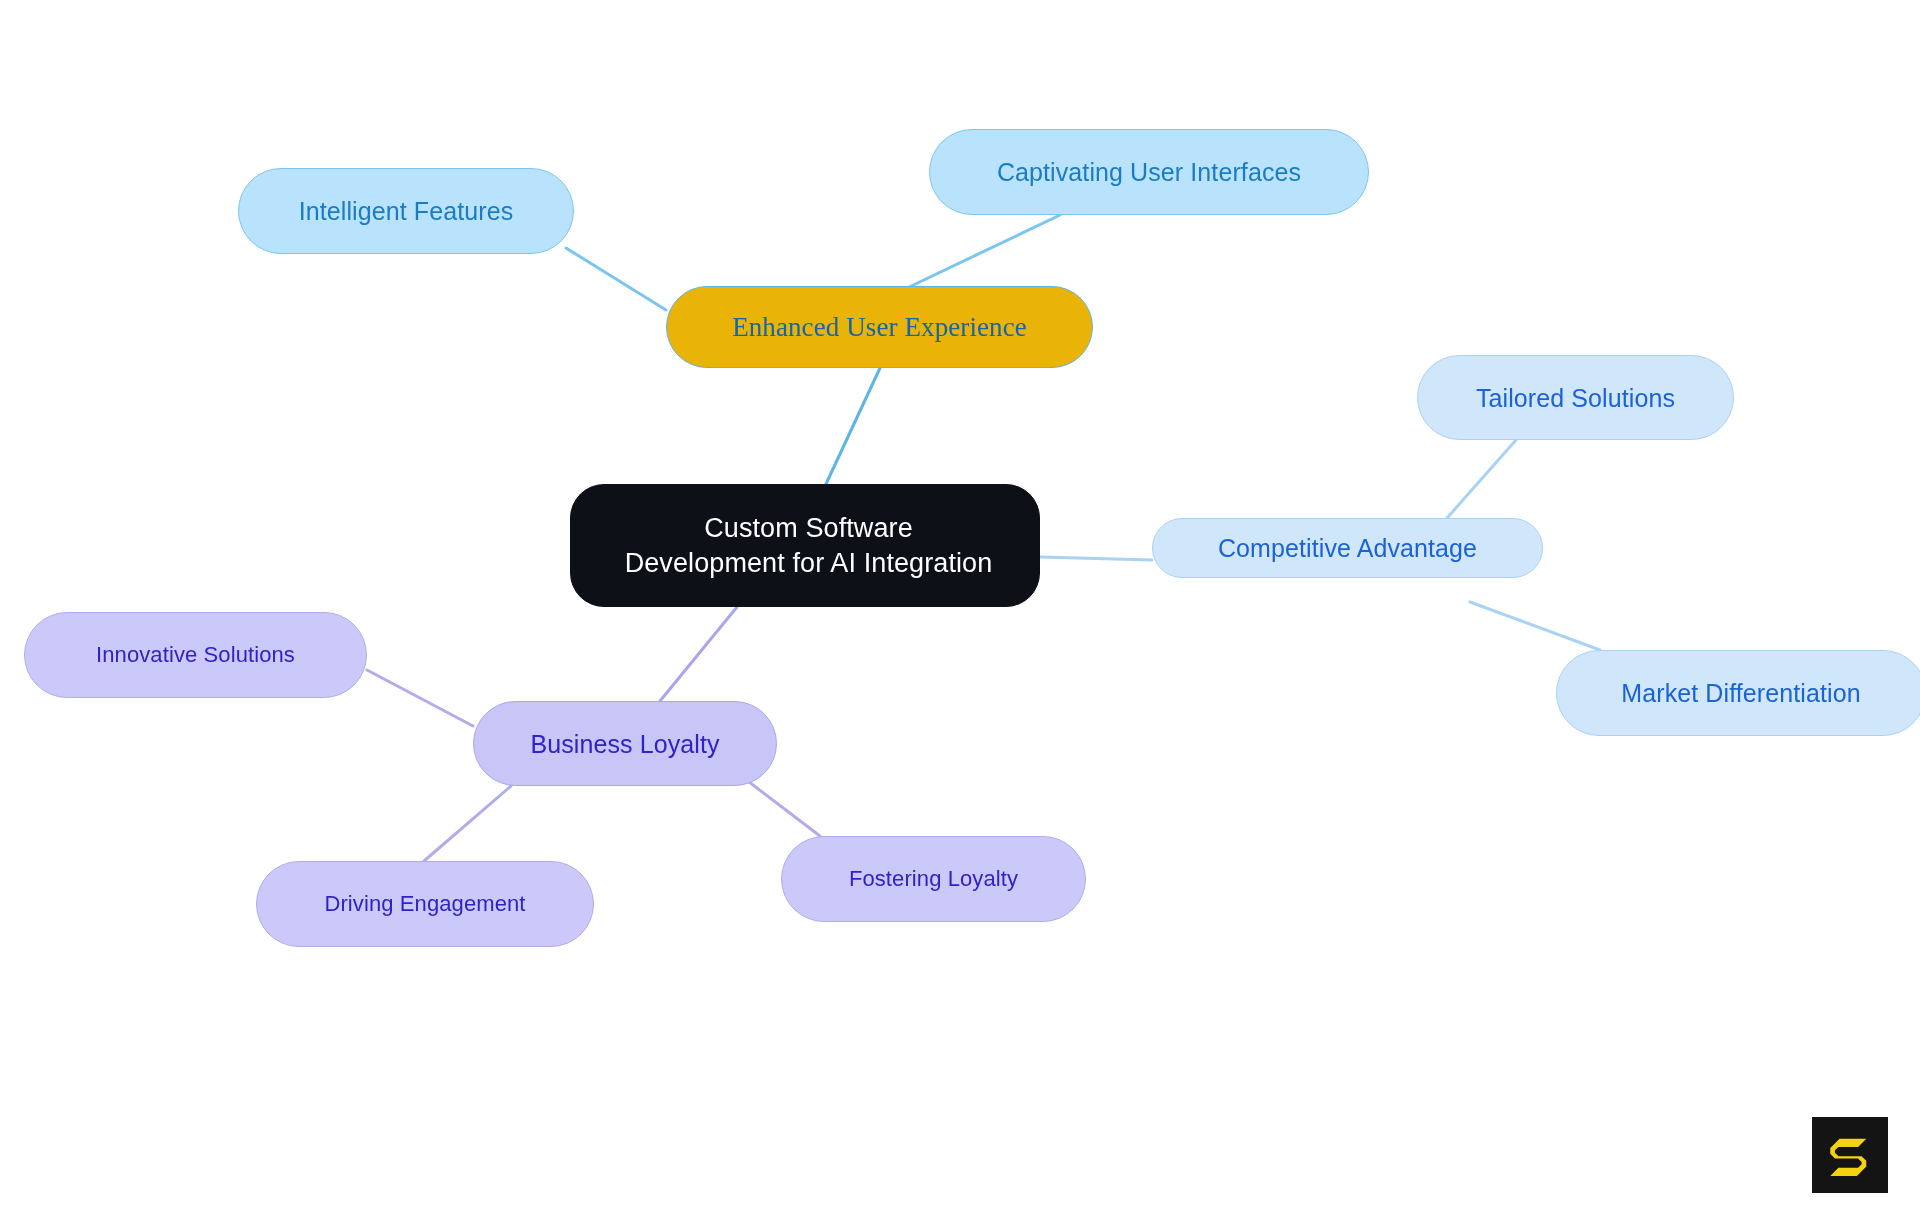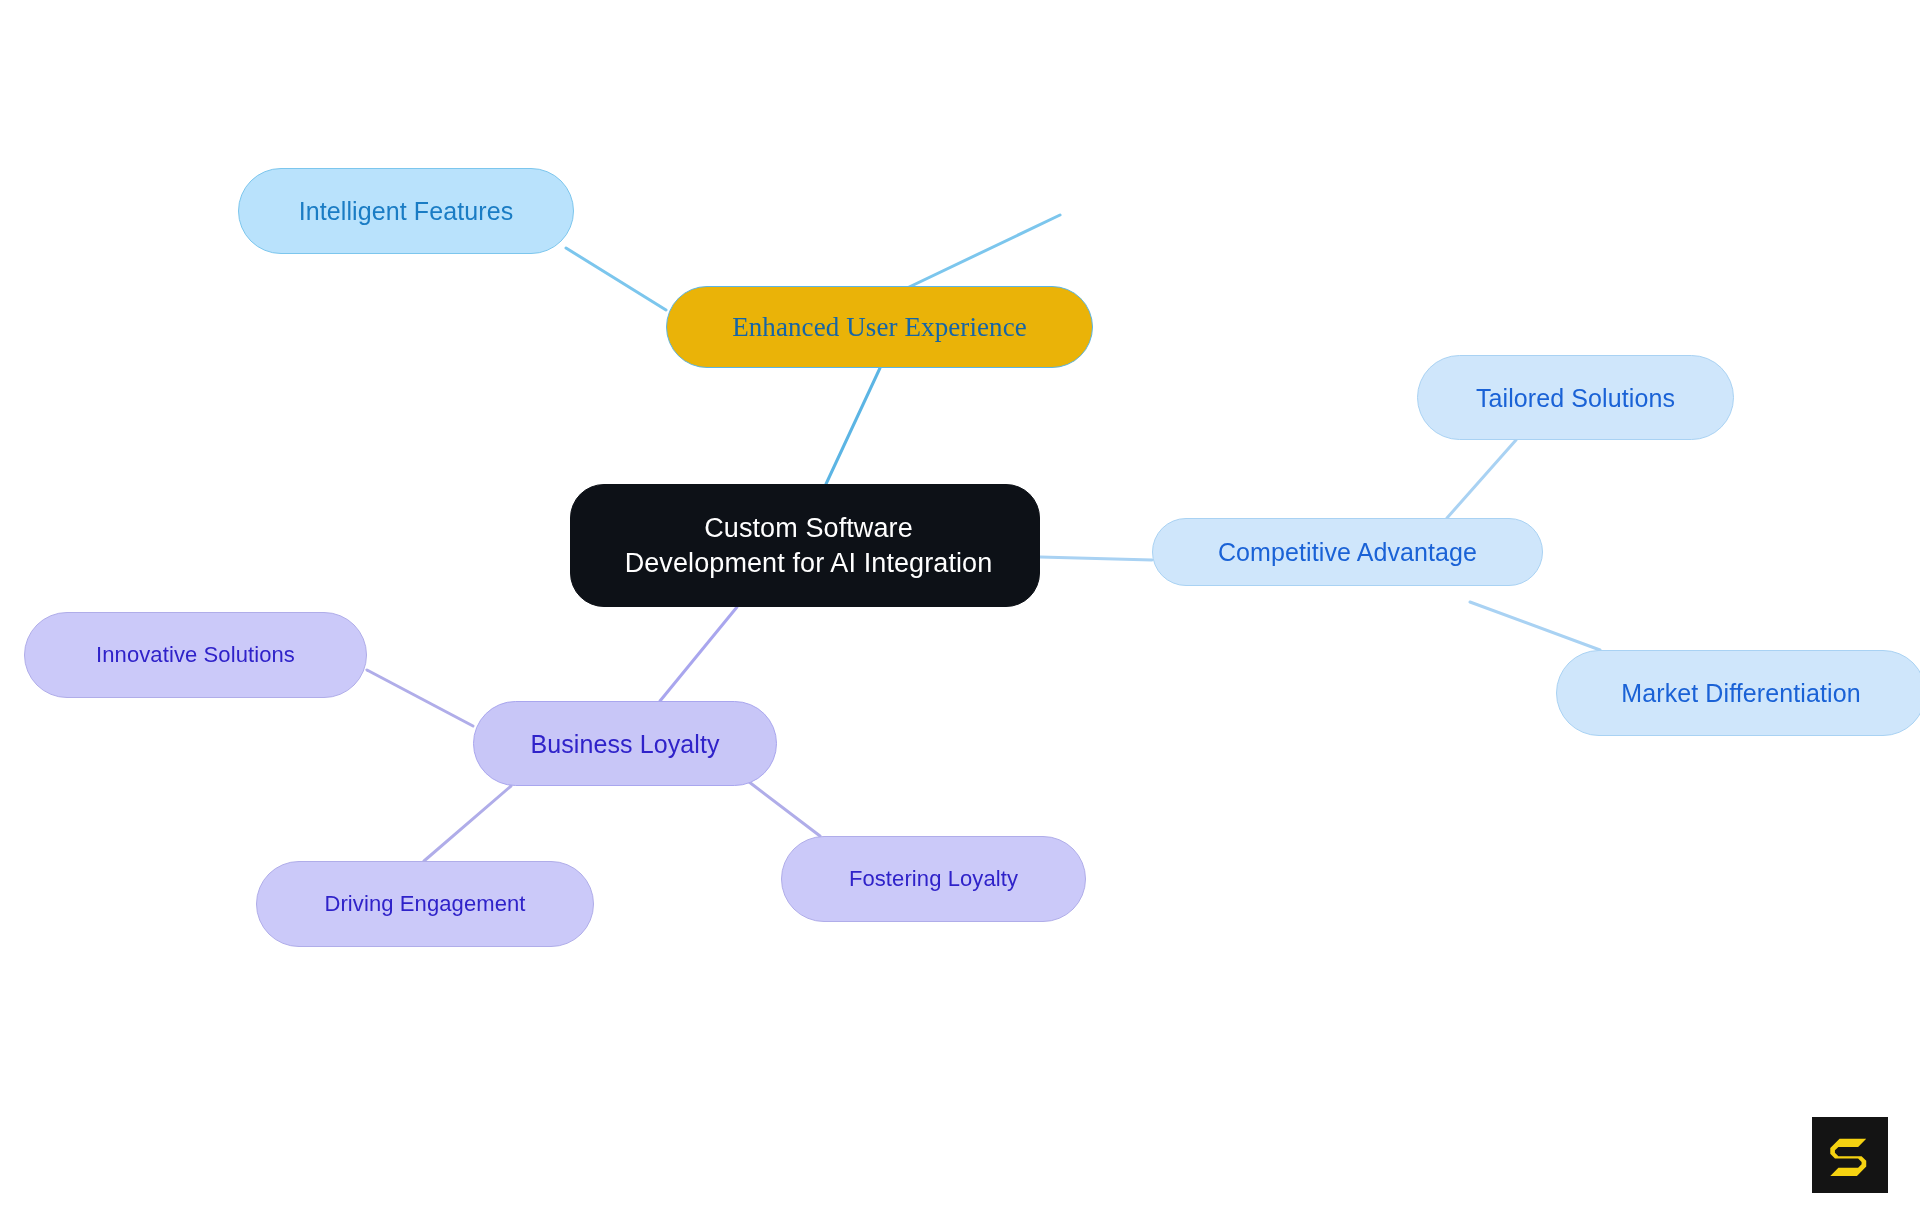--- a/index.html
+++ b/index.html
@@ -108,20 +108,21 @@
       <path id="logo-path" d="M78 22 L64 36 L30 36 L24 42 L24 46 L30 52 L70 52 L78 60 L78 70
                L62 86 L16 86 L30 72 L64 72 L70 66 L70 62 L64 56 L24 56 L16 48
                L16 38 L32 22 Z" fill="#f5d211"></path>
     </svg>
   </div>
 
 <div class="node node-root" style="left: 570px; top: 484px; width: 470px; height: 123px; background: rgb(13, 17, 23); color: rgb(255, 255, 255);">Custom Software
 Development for AI Integration</div>
     <div class="node node-blue-mid" style="left: 666px; top: 286px; width: 427px; height: 82px; border-radius: 41px; background: #eab308; border-color: rgb(92, 181, 228); color: rgb(21, 101, 168); font-family: Liberation Serif, serif;">Enhanced User Experience</div>
     <div class="node node-blue-light" style="left: 238px; top: 168px; width: 336px; height: 86px; border-radius: 43px; background: rgb(185, 226, 252); border-color: rgb(124, 198, 237); color: rgb(26, 124, 196); text-align: center;">Intelligent Features</div>
-    <div class="node node-blue-pale" style="left: 1152px; top: 518px; width: 391px; height: 68px; border-radius: 42px; background: rgb(207, 230, 251); border-color: rgb(169, 210, 243); color: rgb(26, 98, 214);">Competitive Advantage</div>
+    <div class="node node-blue-light" style="left: 929px; top: 129px; width: 440px; height: 86px; border-radius: 43px; background: rgb(185, 226, 252); border-color: rgb(124, 198, 237); color: rgb(26, 124, 196);">Captivating User Interfaces</div>
+    <div class="node node-blue-pale" style="left: 1152px; top: 518px; width: 391px; height: 60px; border-radius: 42px; background: rgb(207, 230, 251); border-color: rgb(169, 210, 243); color: rgb(26, 98, 214);">Competitive Advantage</div>
     <div class="node node-blue-pale" style="left: 1417px; top: 355px; width: 317px; height: 85px; border-radius: 42.5px; background: rgb(207, 230, 251); border-color: rgb(169, 210, 243); color: rgb(26, 98, 214);">Tailored Solutions</div>
     <div class="node node-blue-pale" style="left: 1556px; top: 650px; width: 370px; height: 86px; border-radius: 43px; background: rgb(207, 230, 251); border-color: rgb(169, 210, 243); color: rgb(26, 98, 214);">Market Differentiation</div>
     <div class="node node-purple-mid" style="left: 473px; top: 701px; width: 304px; height: 85px; border-radius: 42.5px; background: rgb(200, 198, 247); border-color: rgb(169, 166, 238); color: rgb(47, 34, 201);">Business Loyalty</div>
     <div class="node node-purple-light" style="left: 24px; top: 612px; width: 343px; height: 86px; border-radius: 43px; background: rgb(203, 201, 249); border-color: rgb(176, 173, 233); color: rgb(47, 34, 201);">Innovative Solutions</div>
     <div class="node node-purple-light" style="left: 781px; top: 836px; width: 305px; height: 86px; border-radius: 43px; background: rgb(203, 201, 249); border-color: rgb(176, 173, 233); color: rgb(47, 34, 201);">Fostering Loyalty</div>
     <div class="node node-purple-light" style="left: 256px; top: 861px; width: 338px; height: 86px; border-radius: 43px; background: rgb(203, 201, 249); border-color: rgb(176, 173, 233); color: rgb(47, 34, 201);">Driving Engagement</div>
   </div>
 
 </body></html>

